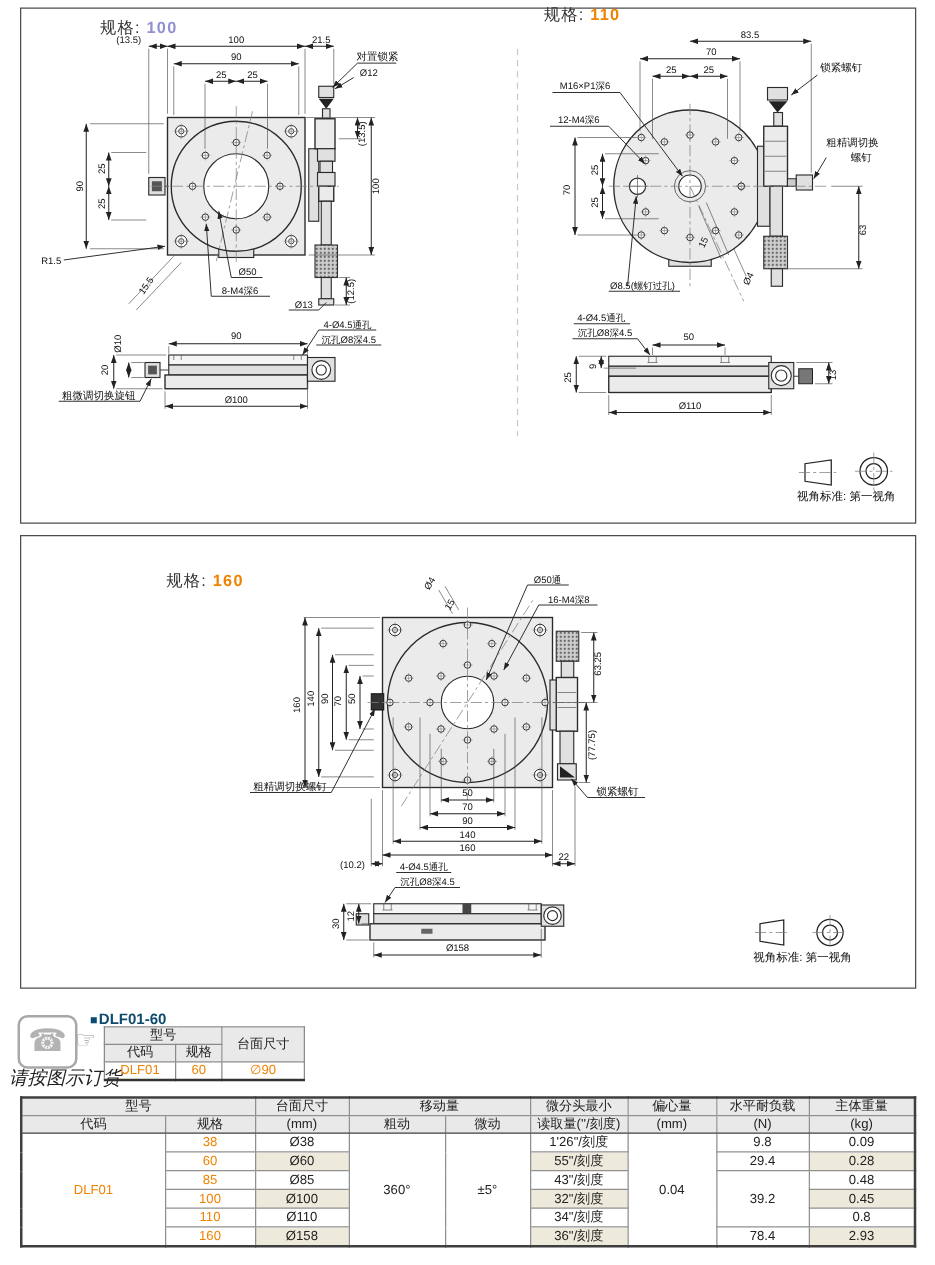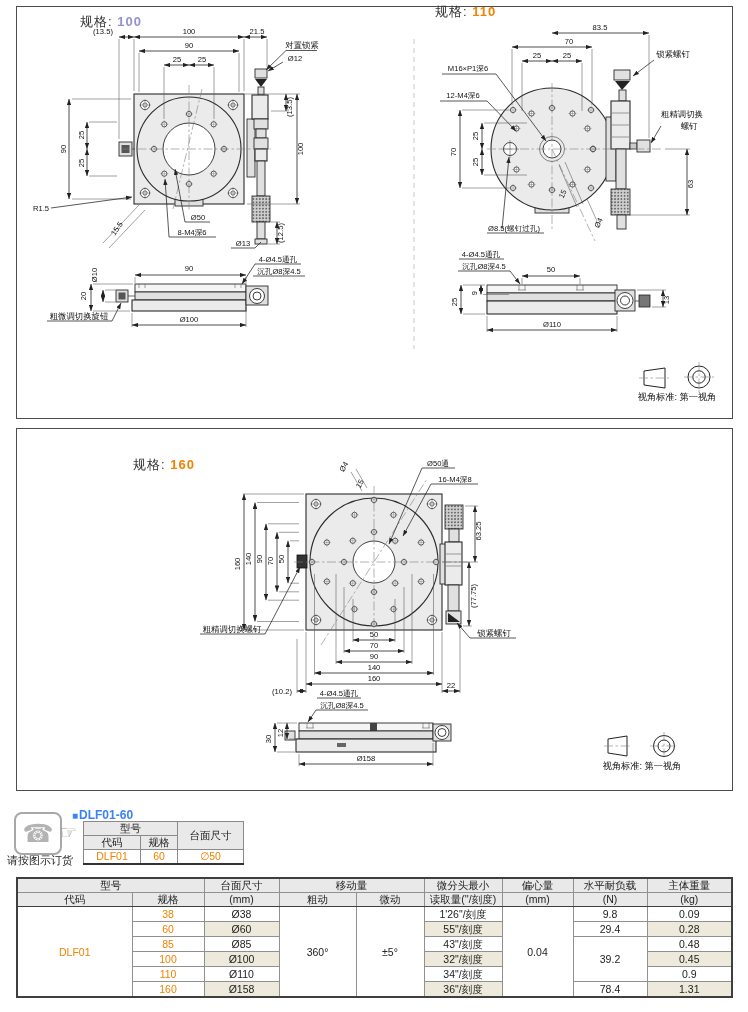--- a/index.html
+++ b/index.html
@@ -20,22 +20,22 @@
   .ul{stroke:#222;stroke-width:.75;fill:none;}
   .sh{fill:#ebebeb;stroke:#2b2b2b;stroke-width:1.1;}
   .sh2{fill:#e0e0e0;stroke:#2b2b2b;stroke-width:.9;}
   .shl{fill:#f5f5f5;stroke:#2b2b2b;stroke-width:.9;}
   .shw{fill:#fff;stroke:#2b2b2b;stroke-width:.9;}
   .dk{fill:#222;}
   .thin{stroke:#2b2b2b;stroke-width:.7;fill:none;}
   
   #phone-box{position:absolute;left:14px;top:812px;width:44px;height:39px;border:2px solid #a8a8a8;border-radius:8px;text-align:center;line-height:39px;font-size:25px;color:#b3b3b3;}
   #hand-icon{position:absolute;left:60px;top:821px;font-size:19px;color:#9a9a9a;}
-  #order-caption{position:absolute;left:7px;top:853px;width:92px;font-size:11px;color:#222;}
-  #order-heading{position:absolute;left:72px;top:808px;font-size:12px;font-weight:bold;color:#3b82f6;}
+  #order-caption{position:absolute;left:7px;top:853px;width:92px;font-size:15px;color:#222;font-style:italic;}
+  #order-heading{position:absolute;left:72px;top:808px;font-size:12px;font-weight:bold;color:#0c4a6e;}
   #order-heading .bullet{font-size:10px;margin-right:1px;}
   table{border-collapse:collapse;table-layout:fixed;text-align:center;}
   #order-table{position:absolute;left:83px;top:821px;width:160px;font-size:10.5px;border:1px solid #555;border-bottom:2px solid #333;}
   #order-table th,#order-table td{border:1px solid #8a8a8a;height:13px;line-height:13px;padding:0;font-weight:normal;overflow:hidden;}
   #order-table th{background:#e9e9e9;}
   #spec-table{position:absolute;left:16px;top:877px;width:715px;font-size:10.5px;border:2px solid #3f3f3f;}
   #spec-table th,#spec-table td{border:1px solid #909090;height:13px;line-height:13px;padding:0;font-weight:normal;overflow:hidden;}
   #spec-table th{background:#e9e9e9;}
   #spec-table thead tr:last-child th{border-bottom:1.5px solid #3f3f3f;}
   #spec-table tbody td{height:14px;line-height:14px;}
@@ -571,21 +571,21 @@
     <th colspan="2">型号</th>
     <th rowspan="2">台面尺寸</th>
   </tr>
   <tr>
     <th>代码</th>
     <th>规格</th>
   </tr>
   <tr>
     <td class="org">DLF01</td>
     <td class="org">60</td>
-    <td class="org">∅50</td>
+    <td class="org">∅90</td>
   </tr>
 </tbody>
   </table>
 
 <table id="spec-table">
   <colgroup>
     <col style="width:115px">
       <col style="width:72px">
       <col style="width:75px">
       <col style="width:77px">
@@ -646,23 +646,23 @@
     <tr>
       <td class="org">100</td>
       <td class="z">Ø100</td>
       <td class="z">32"/刻度</td>
       <td class="z">0.45</td>
     </tr>
     <tr>
       <td class="org">110</td>
       <td>Ø110</td>
       <td>34"/刻度</td>
-      <td>0.9</td>
+      <td>0.8</td>
     </tr>
     <tr>
       <td class="org">160</td>
       <td class="z">Ø158</td>
       <td class="z">36"/刻度</td>
       <td>78.4</td>
-      <td class="z">1.31</td>
+      <td class="z">2.93</td>
     </tr>
   </tbody>
 </table>
 
 </body></html>

